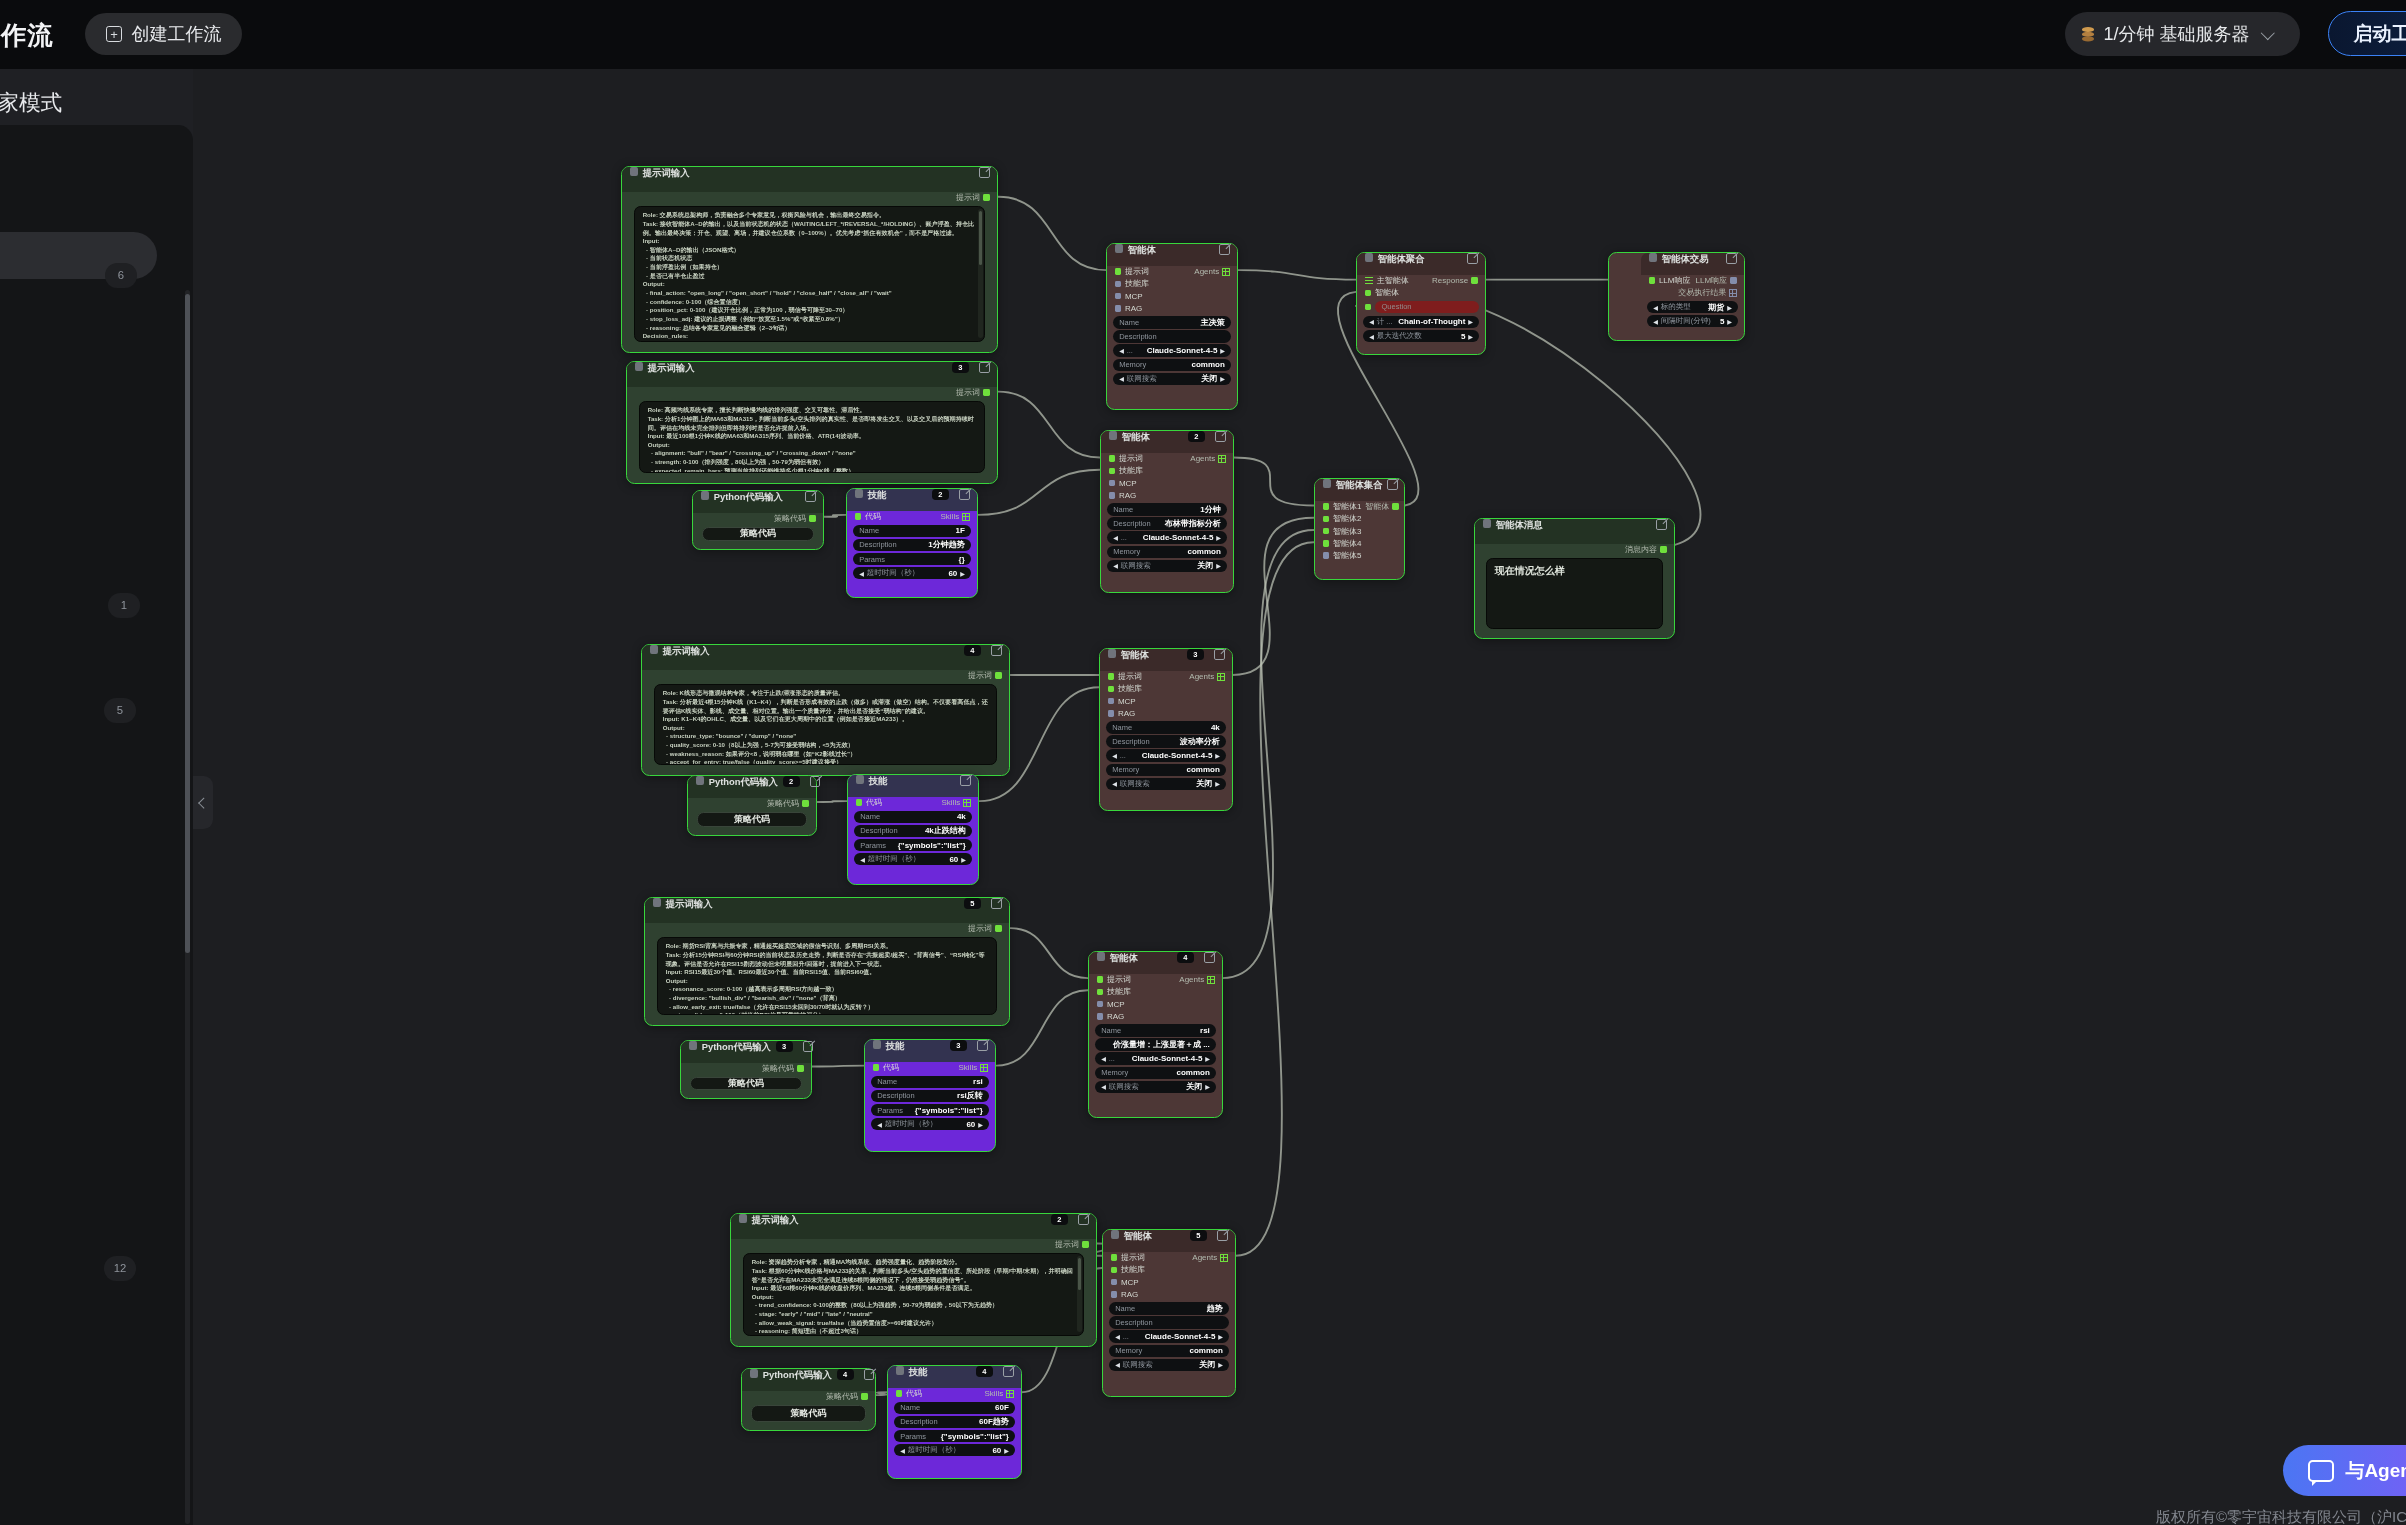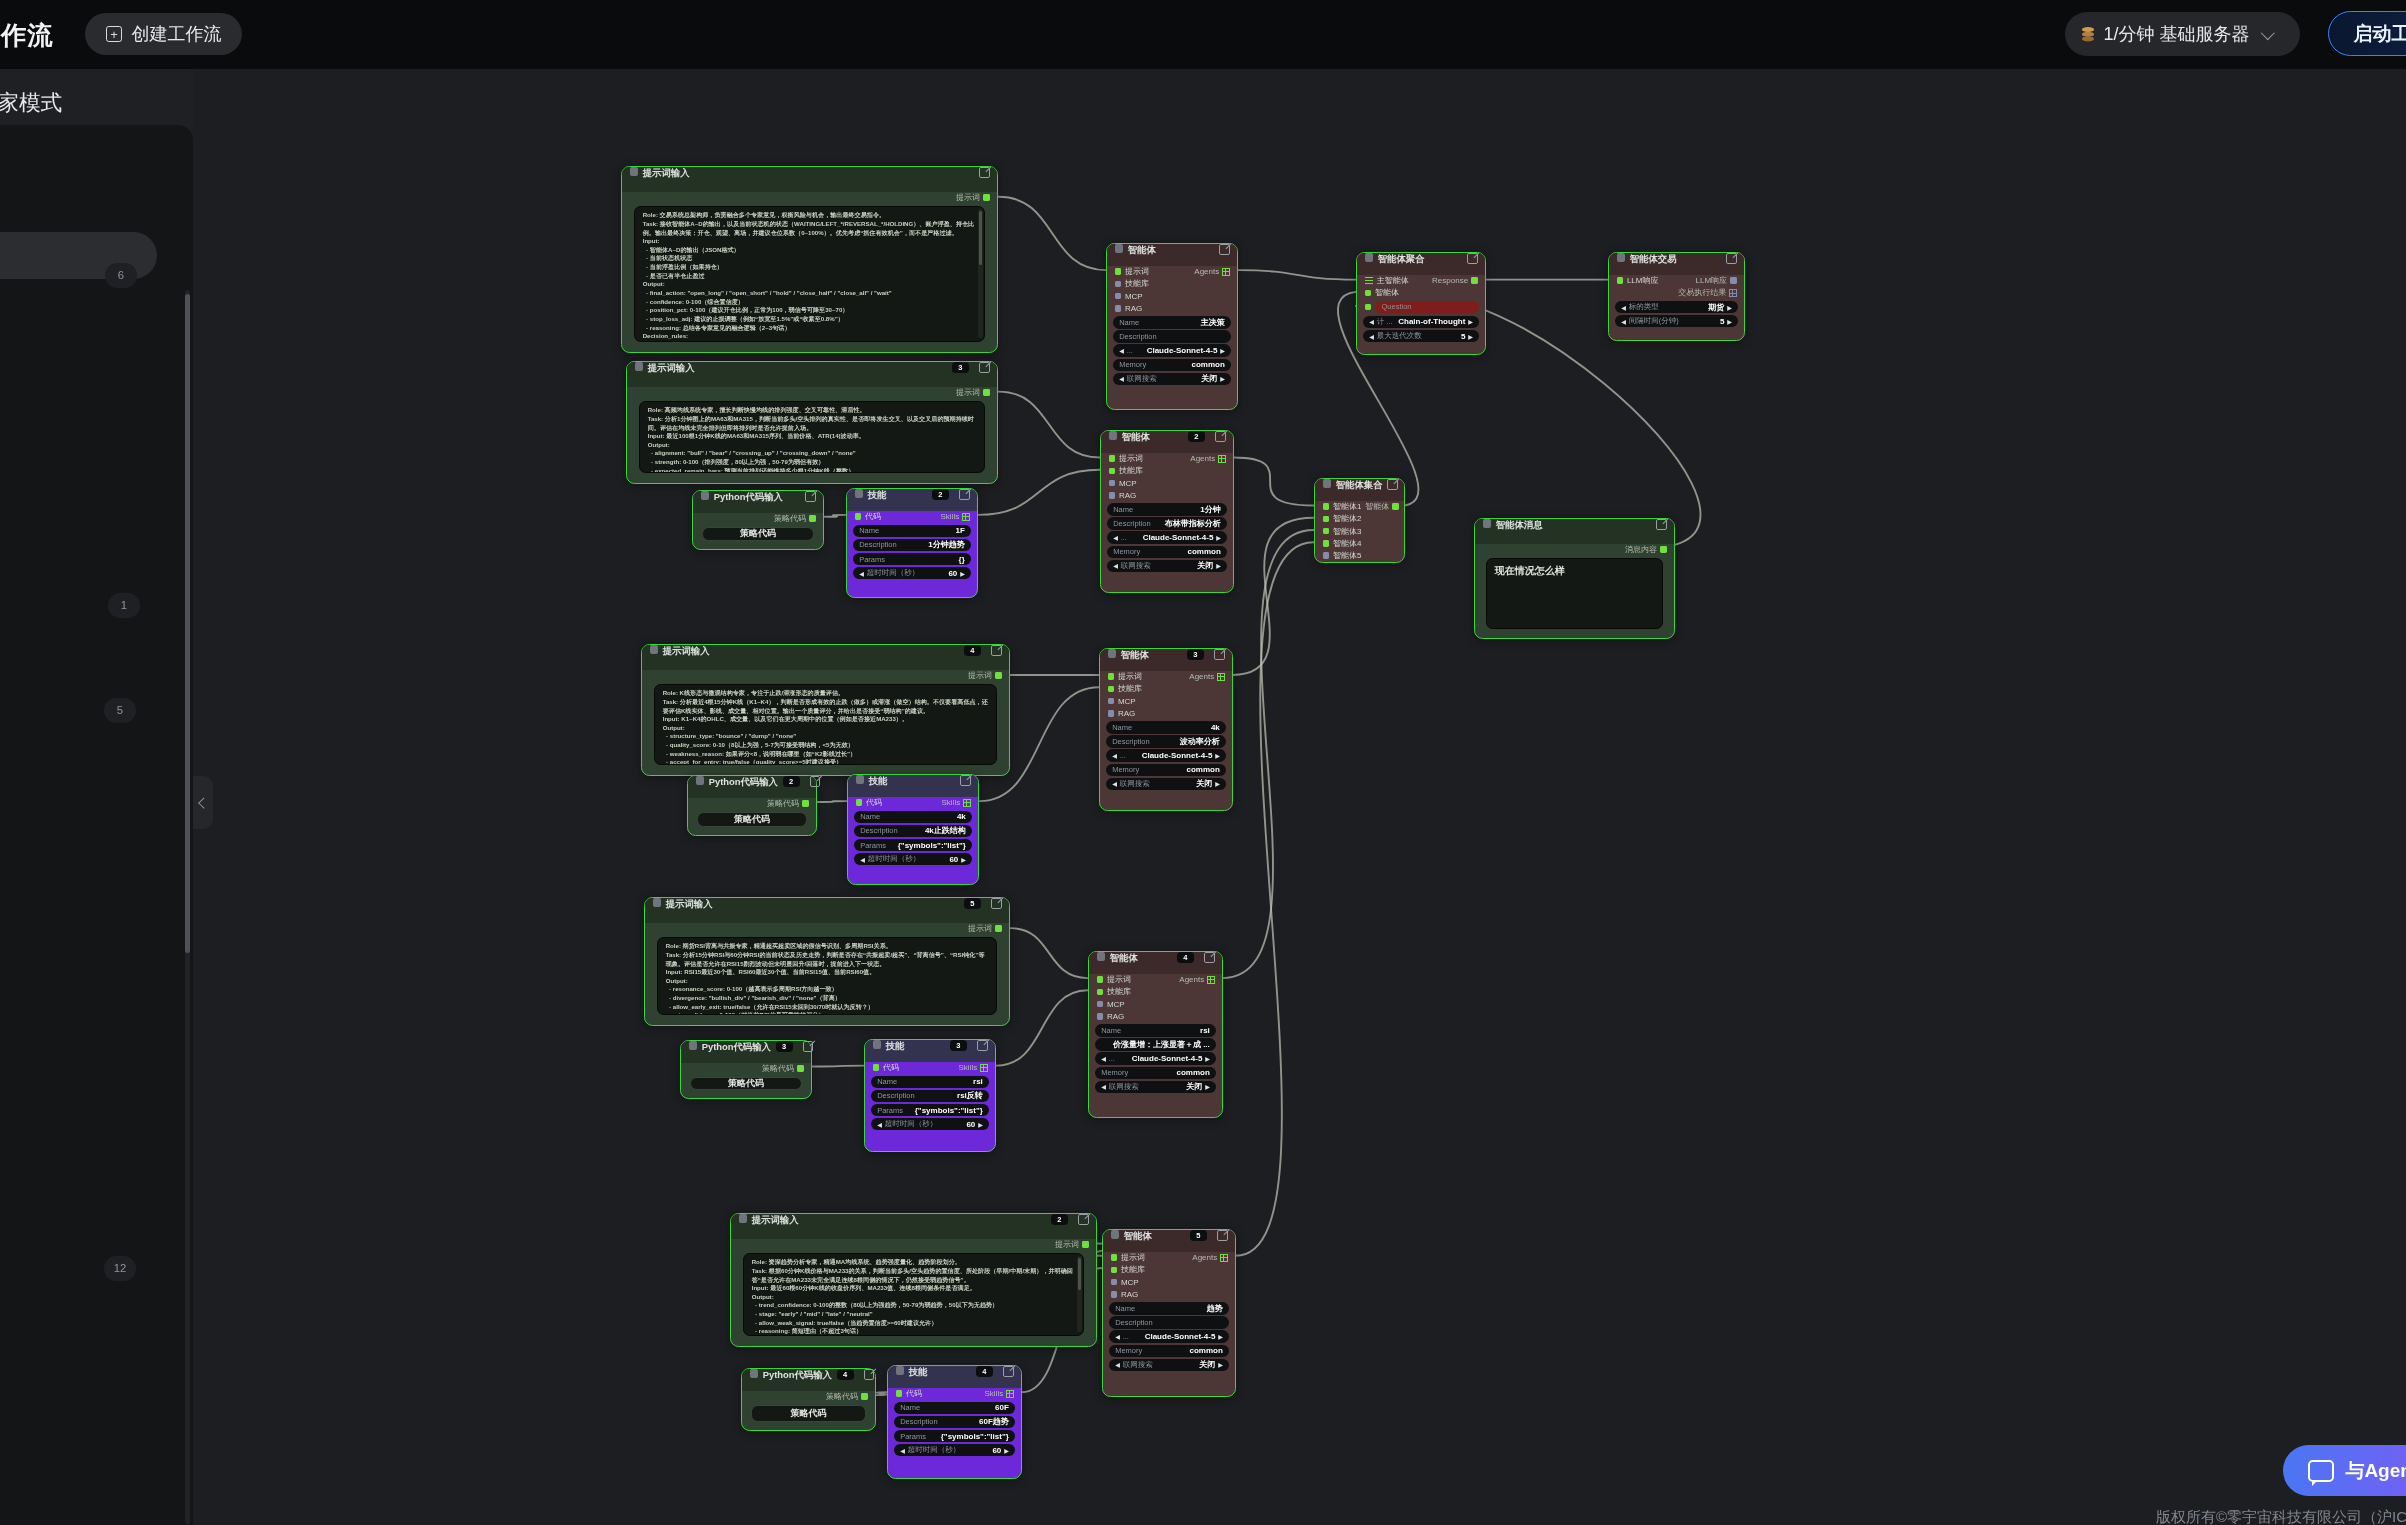--- a/index.html
+++ b/index.html
@@ -306,21 +306,21 @@
         <span class="fval">Chain-of-Thought</span>
         <span class="arrR">▶</span>
       </div>
       <div class="fld">
         <span class="arrL">◀</span>
         <span>最大迭代次数</span>
         <span class="fval">5</span>
         <span class="arrR">▶</span>
       </div>
     </div>
-    <div class="node maroon" style="left: 1608px; top: 252px; width: 137px; height: 89px;">
+    <div class="node maroon" style="left: 1608px; top: 252px; width: 137px; height: 89px; padding-left: 32px;">
       <div class="hd">
         <span class="sq-icon"></span>
         <span>智能体交易</span>
         <span class="edit-icon ml"></span>
       </div>
       <div class="prow">
         <span class="psq on"></span>
         <span>LLM响应</span>
         <span class="rout">
           <span>LLM响应</span>
@@ -391,21 +391,21 @@
         <span>Memory</span>
         <span class="fval">common</span>
       </div>
       <div class="fld">
         <span class="arrL">◀</span>
         <span>联网搜索</span>
         <span class="fval">关闭</span>
         <span class="arrR">▶</span>
       </div>
     </div>
-    <div class="node maroon" style="left: 1314px; top: 478px; width: 91px; height: 85px;">
+    <div class="node maroon" style="left: 1314px; top: 478px; width: 91px; height: 102px;">
       <div class="hd">
         <span class="sq-icon"></span>
         <span>智能体集合</span>
         <span class="edit-icon ml"></span>
       </div>
       <div class="prow">
         <span class="psq on"></span>
         <span>智能体1</span>
         <span class="rout">
           <span>智能体</span>

